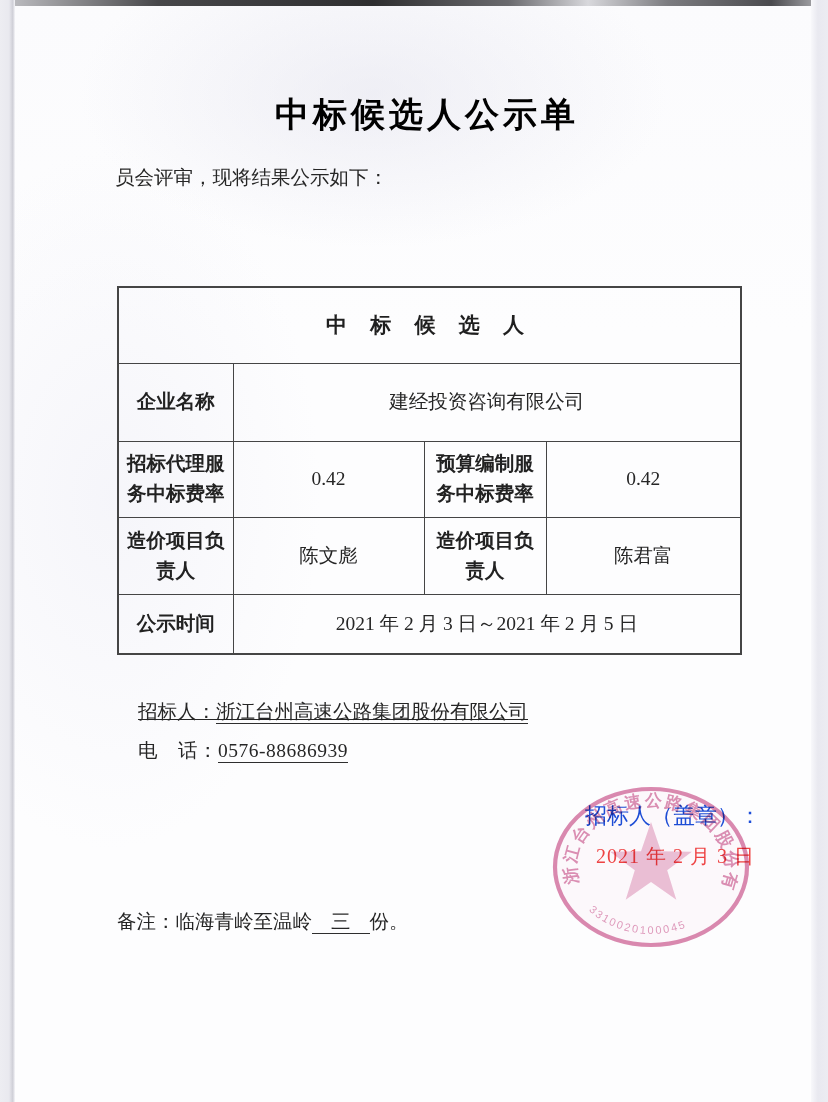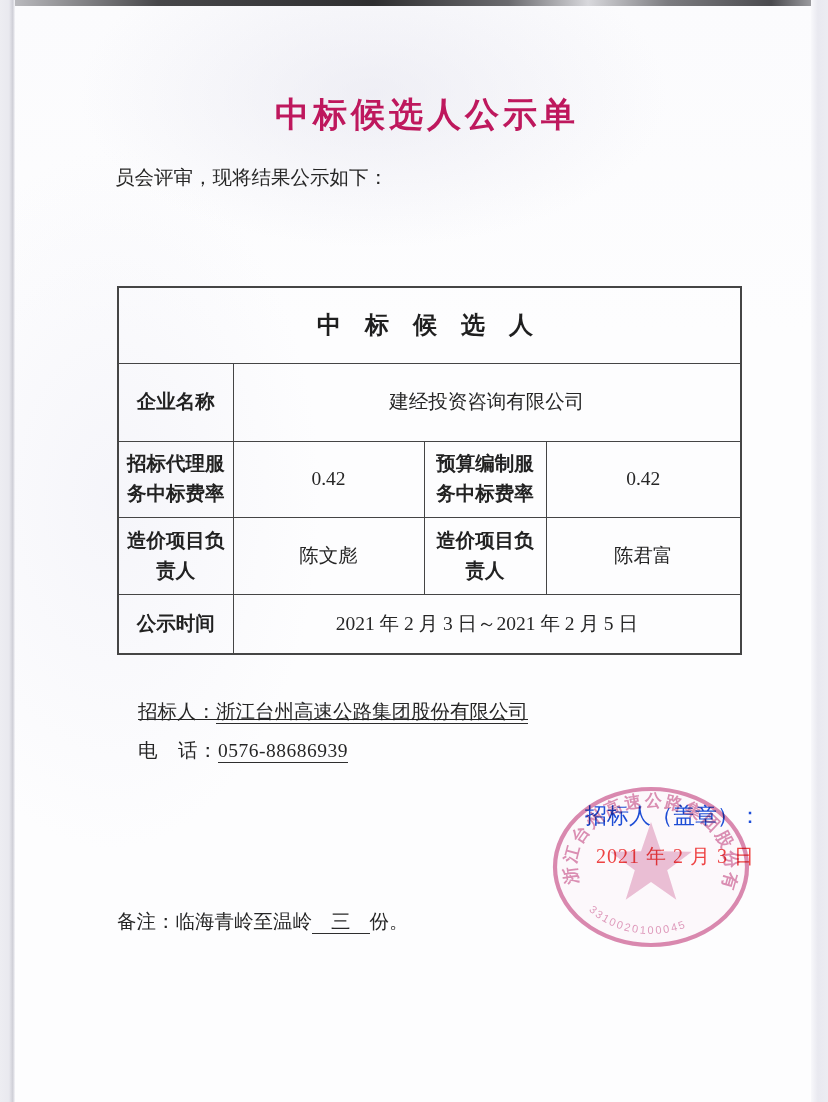--- a/index.html
+++ b/index.html
@@ -26,42 +26,42 @@
     background:
       radial-gradient(ellipse 420px 220px at 45% 8%, rgba(228,228,238,0.55), rgba(255,255,255,0) 70%),
       radial-gradient(ellipse 300px 500px at 12% 45%, rgba(238,238,246,0.5), rgba(255,255,255,0) 70%),
       linear-gradient(180deg, #fbfbfd 0%, #fdfdfe 30%);
     pointer-events: none;
   }
 
   .doc-title {
     position: absolute; left: 15px; top: 92px; width: 796px;
     text-align: center; font-family: "Liberation Sans", "DejaVu Sans", sans-serif;
-    font-weight: bold; font-size: 34px; letter-spacing: 4px; color: #be185d; padding-left: 28px;
+    font-weight: bold; font-size: 34px; letter-spacing: 4px; color: #000000; padding-left: 28px;
   }
 
   .intro { position: absolute; left: 115px; top: 159px; width: 628px;
     font-size: 19.5px; color: #262626; }
   .intro-line { width: 628px; line-height: 38.5px; text-align: justify; text-align-last: justify; white-space: nowrap; }
   .intro-line.last { text-align: left; text-align-last: left; }
   .indent { display: inline-block; width: 41px; }
   .uline { border-bottom: 1.6px solid #2e2e2e; padding-bottom: 1px; }
 
   table.main {
     position: absolute; left: 117px; top: 286px;
     border-collapse: collapse; table-layout: fixed; width: 623px;
     font-size: 19.5px; color: #262626;
   }
   table.main td {
     border: 1.6px solid #454545; text-align: center; vertical-align: middle;
     padding: 2px 4px; line-height: 30px;
   }
   table.main { border: 2px solid #454545; }
   td.lbl { font-weight: bold; color: #222; }
-  td.hdr { font-weight: bold; font-size: 24px; letter-spacing: 9px; height: 76px; color: #1f1f1f; }
+  td.hdr { font-weight: bold; font-size: 21px; letter-spacing: 9px; height: 76px; color: #1f1f1f; }
   .r-company td { height: 78px; }
   .r-rate td { height: 76px; }
   .r-manager td { height: 77px; }
   .r-period td { height: 60px; }
 
   .foot-line { position: absolute; left: 138px; font-size: 19.5px; color: #262626; white-space: nowrap; }
   .foot-bidder { top: 698px; text-decoration: underline; }
   .foot-phone { top: 737px; letter-spacing: 0.5px; }
 
   .seal-label { position: absolute; left: 585px; top: 801px; font-size: 22px; color: #1d4ed8; white-space: nowrap; }

